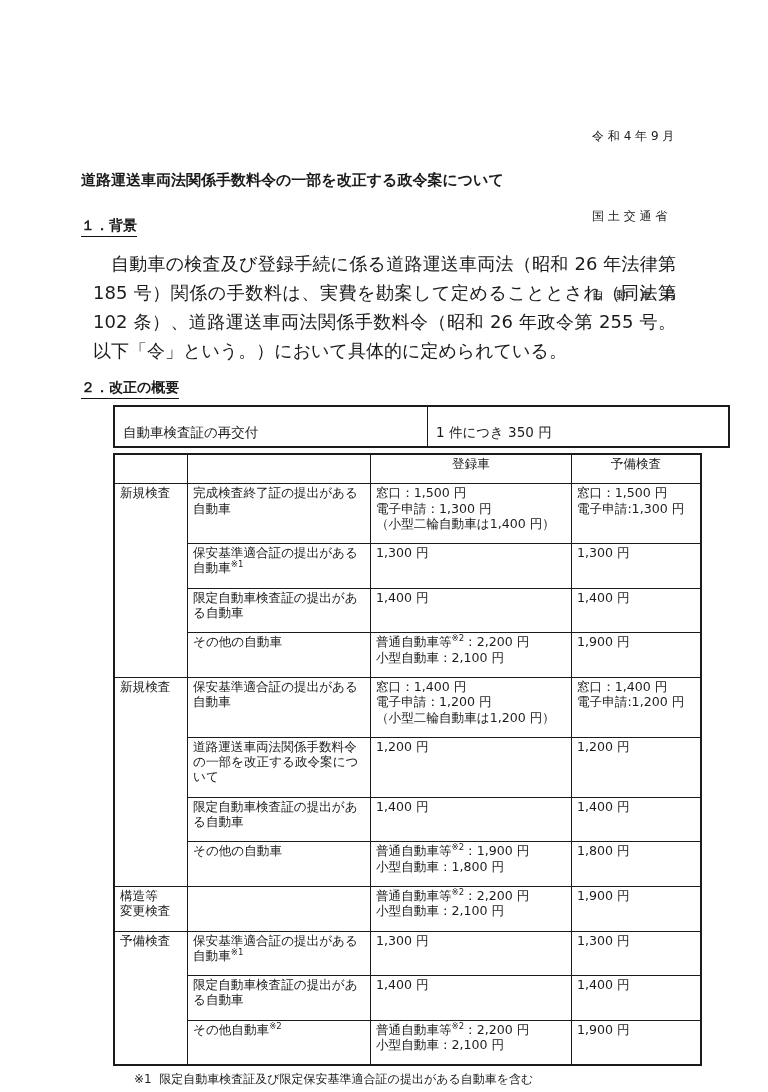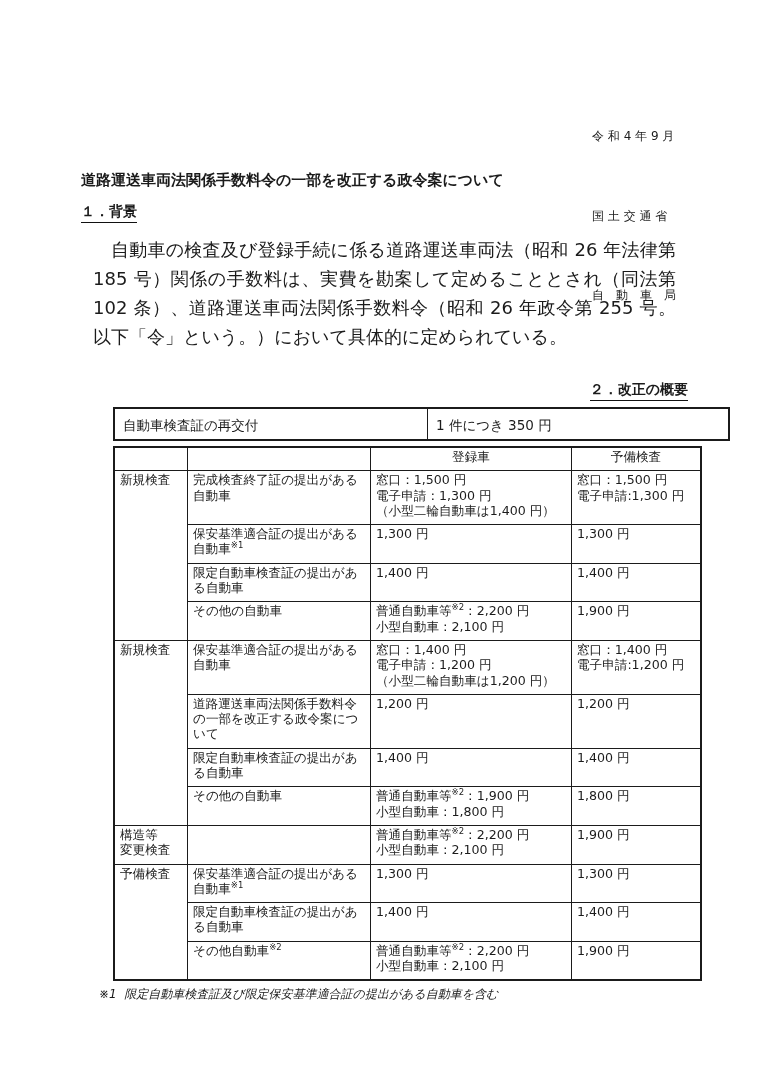--- a/index.html
+++ b/index.html
@@ -35,76 +35,75 @@
   .sec-heading {
     margin: 0;
     font-size: 14px;
     font-weight: bold;
   }
   .sec-heading > span {
     display: inline-block;
     border-bottom: 1.5px solid #111;
     padding-bottom: 1px;
   }
-  .sec1-heading { margin-top: 13px; font-family: Liberation Serif, serif; }
-  .sec2-heading { margin-top: 30px; text-align: right; }
+  .sec1-heading { margin-top: 27px; font-family: Liberation Serif, serif; }
+  .sec2-heading { margin-top: 14px; }
   p.body-text {
     margin: 12px;
     font-size: 18px;
     line-height: 29px;
     text-indent: 1em;
     text-align: justify;
   }
   .p-first { margin-top: 12px; }
   table { border-collapse: collapse; table-layout: fixed; }
   .reissue-table {
     width: 588px;
     margin: 6px 0 0 32px;
     font-size: 13.5px;
     border: 2px solid #1b1b1b;
   }
   .reissue-table td {
     border: 1px solid #1b1b1b;
-    padding: 8px 8px 4px;
+    padding: 17px 8px 4px;
     vertical-align: middle;
     margin-left: 32px;
   }
   .reissue-table td.c1 { width: 296px; }
   .reissue-table td.c2 { width: 284px; }
   .fee-table {
     width: 588px;
     margin: 5px 0 0 32px;
     font-size: 12.6px;
     line-height: 15.3px;
     border: 2px solid #1b1b1b;
   }
   .fee-table th, .fee-table td {
     border: 1px solid #1b1b1b;
-    padding: 1px 5px 6px;
+    padding: 1px 5px 12px;
     vertical-align: top;
     text-align: left;
     font-weight: normal;
     word-break: break-all;
     margin-top: 12px;
   }
   .fee-table th { text-align: center; }
   .fee-table .w-cat { width: 62px; }
   .fee-table .w-sub { width: 172px; }
   .fee-table .w-reg { width: 190px; }
   .fee-table .w-kei { width: 118px; }
   sup.fn-marker {
     font-size: 8.5px;
     line-height: 0;
     vertical-align: super;
   }
   .footnotes {
-    margin: 4px 0 0 18px;
+    margin: 4px 0 0 53px;
     font-size: 12px;
     line-height: 18px;
-    font-style: italic;
   }
   .footnotes div { white-space: pre; }
 </style>
 </head>
 <body>
 
 <div class="page">
 
   <div class="date-block">
     <div>令 和 4 年 9 月</div>

